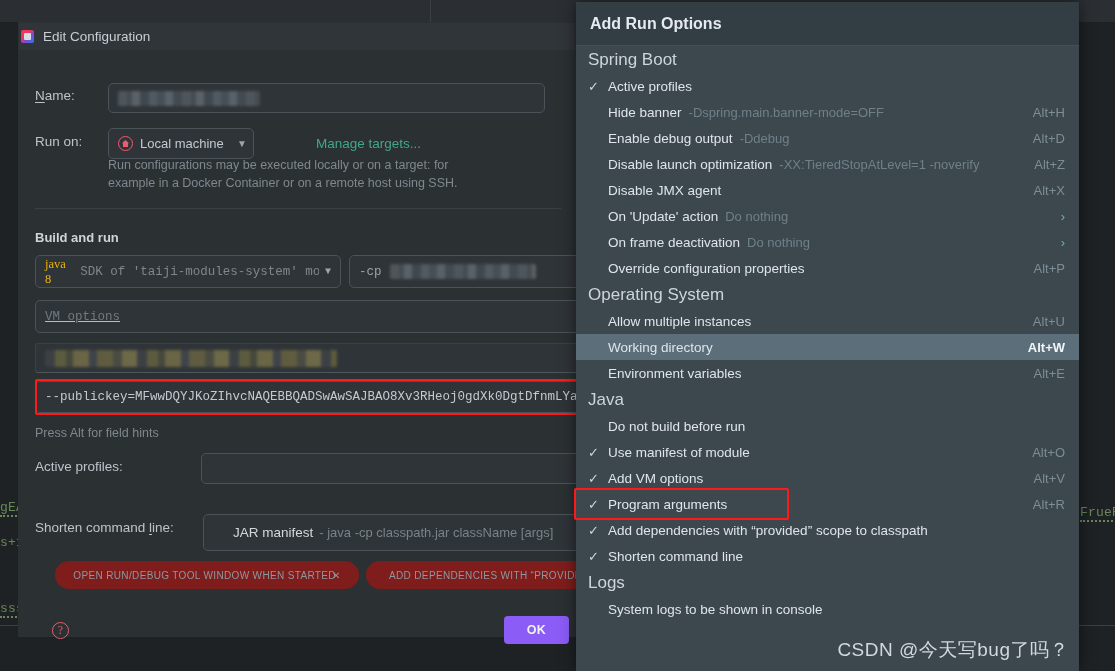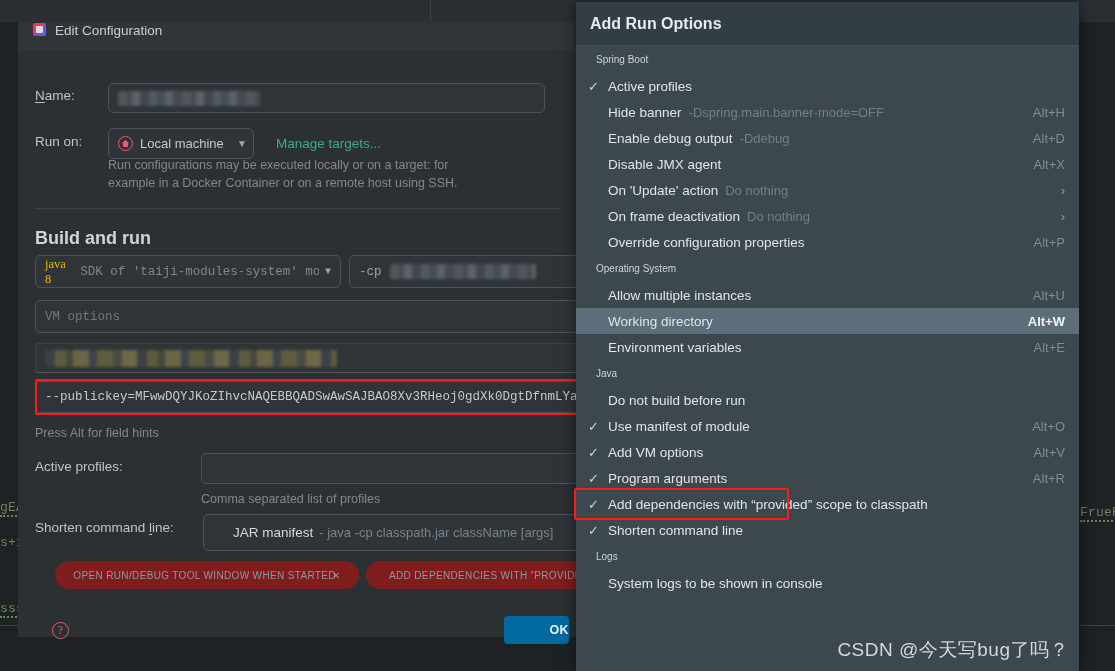--- a/index.html
+++ b/index.html
@@ -23,21 +23,21 @@
   .code-frag.wavy { border-bottom: 2px dotted #6a8759; }
   .code-line-hl { position:absolute; left:0; width:1115px; height:1px; background:#2a4a46; }
 
   
   .dialog {
     position:absolute; left:18px; top:22px; width:558px; height:615px;
     background:#2b3033; border:1px solid #2b3033;
   }
   .dlg-titlebar {
     position:absolute; left:0; top:0; width:100%; height:27px;
-    background:#30353a; display:flex; padding-left:14px; gap:9px;
+    background:#30353a; display:flex; align-items:center; padding-left:2px; gap:9px;
   }
   .dlg-icon {
     width:13px; height:13px; border-radius:2px;
     background:linear-gradient(135deg,#f2355b 0%, #f2355b 34%, #7a4bd6 62%, #2e7ce8 100%);
     position:relative; flex:none;
   }
   .dlg-icon::after {
     content:""; position:absolute; left:3px; top:3px; width:7px; height:7px;
     background:#d8dde2; border-radius:1px;
   }
@@ -78,23 +78,23 @@
     height:31px; display:flex; align-items:center; padding:0 6px 0 9px;
     font-size:13px; color:#c2c9d0; gap:7px;
   }
   .home-icon {
     width:15px; height:15px; border-radius:50%; border:1.6px solid #f05a6e;
     display:flex; align-items:center; justify-content:center; flex:none;
   }
   .home-icon svg { display:block; }
   .chev { color:#9aa4ab; font-size:10px; margin-left:auto; padding-left:6px; }
 
-  .link { color:#3ea98a; font-size:13.5px; cursor:pointer; }
+  .link { color:#3ea98a; font-size:13.5px; cursor:pointer;margin-left:40px; }
   .hint { font-size:12.5px; color:#7e888f; line-height:18px; }
-  .sec-title { font-size:18px; font-weight:bold; color:#cdd4da; }
+  .sec-title { font-size:13px; font-weight:bold; color:#cdd4da; }
   .divider { position:absolute; height:1px; background:#3a4044; }
 
   .underline-field {
     position:absolute; background:#2f3438; border-bottom:1px solid #4d565c;
     border-top:1px solid #3a4247; border-left:1px solid #3a4247; border-right:1px solid #3a4247;
     border-radius:3px; height:30px; display:flex; align-items:center; padding:0 9px;
   }
 
   .redbox { position:absolute; border:2.5px solid #ff1a1a; border-radius:2px; pointer-events:none; }
 
@@ -103,42 +103,42 @@
     display:flex; align-items:center; justify-content:center;
     font-size:10px; letter-spacing:.35px; color:#8e979e; padding:0 16px;
     white-space:nowrap; overflow:hidden;text-align:center;
   }
   .help-btn {
     width:17px; height:17px; border-radius:50%; border:1.6px solid #f05a6e;
     color:#f05a6e; font-size:12px; display:flex; align-items:center; justify-content:center;
     font-family:"Liberation Serif", serif;
   }
   .okbtn {
-    width:65px; height:28px; border-radius:4px; background:#0369a1;
-    display:flex; align-items:center; justify-content:flex-end;
+    width:65px; height:28px; border-radius:4px; background:#8b5cf6;
+    display:flex; align-items:center; justify-content:center;
     color:#eef2f5; font-size:12.5px; font-weight:bold; letter-spacing:.4px;
   }
   .cancelbtn {
     width:26px; height:28px; border-radius:4px; background:#3a4248;
   }
 
   
   .popup {
     position:absolute; left:576px; top:2px; width:503px; height:669px;
     background:#3c474e; box-shadow:0 0 14px rgba(0,0,0,.55);
   }
   .popup-header {
     height:44px; display:flex; align-items:center; padding-left:14px;
     background:#333d44; border-bottom:1px solid #434e55;
   }
   .popup-title { font-size:16px; font-weight:bold; color:#e4eaee; }
   .popup-list { position:relative; }
   .grp {
-    height:27px; display:flex; align-items:center; padding-left:20px;
-    font-size:10px; color:#cdd5da;
+    height:27px; display:flex; align-items:center; padding-left:12px;
+    font-size:17px; color:#cdd5da;
   }
   .item {
     height:26px; display:flex; align-items:center; padding-left:12px; padding-right:14px;
     font-size:13.5px; color:#dfe5ea; position:relative;
   }
   .item.sel { background:#5c6e79; }
   .item .check { width:20px; flex:none; font-size:13px; color:#cfd6db; }
   .item .itxt { white-space:nowrap; }
   .item .ihint { color:#6f8089; margin-left:7px; font-size:13px; white-space:nowrap; }
   .item .short {
@@ -216,44 +216,41 @@
         <span style="color:#eab308;font-family:Liberation Serif, serif;">java 8</span>
         <span style="color:#7d878f; margin-left:6px; overflow:hidden; white-space:nowrap;">SDK of 'taiji-modules-system' mod</span>
         <span class="chev">▼</span>
       </div>
 
       <div class="field mono" style="position:absolute; left:330px; top:205px; width:250px; height:33px;">
         <span style="color:#9aa4ab;">-cp</span>
         <span class="blur-mask blur-gray" style="width:146px; margin-left:8px;"></span>
       </div>
 
-      <div class="field mono" style="position:absolute; left:16px; top:250px; width:564px; height:33px;">
+      <div class="field mono" style="position:absolute; left:16px; top:250px; width:564px; height:33px;text-decoration:underline;">
         <span class="placeholder">VM options</span>
       </div>
 
       <div class="underline-field" style="left:16px; top:293px; width:564px; height:30px;">
         <span class="blur-mask blur-olive" style="width:292px; height:17px;"></span>
       </div>
 
       <div class="field mono" style="position:absolute; left:16px; top:331px; width:564px; height:32px; font-size:12.5px;">
         <span style="color:#c2cad1; white-space:nowrap; overflow:hidden;">--publickey=MFwwDQYJKoZIhvcNAQEBBQADSwAwSAJBAO8Xv3RHeoj0gdXk0DgtDfnmLYaUOd+</span>
       </div>
       <div class="redbox" style="left:16px; top:329px; width:547px; height:36px;"></div>
 
       <div class="hint" style="position:absolute; left:16px; top:374px;">
         <span>Press Alt for field hints</span>
       </div>
 
       <div class="row" style="left:16px; top:409px;">
         <span class="lbl">Active profiles:</span>
       </div>
       <div class="field" style="position:absolute; left:182px; top:403px; width:398px; height:31px;"></div>
-      <div class="hint" style="position:absolute; left:182px; top:440px;">
-        <span>Comma separated list of profiles</span>
-      </div>
 
       <div class="row" style="left:16px; top:470px;">
         <span class="lbl">Shorten command <u>l</u>ine:</span>
       </div>
       <div class="field" style="position:absolute; left:184px; top:464px; width:396px; height:37px;">
         <span style="color:#d1d8de; font-size:13.5px;margin-left:20px;">JAR manifest</span>
         <span style="color:#78838b; font-size:13px; margin-left:6px; white-space:nowrap;">- java -cp classpath.jar className [args]</span>
       </div>
 
       <div class="pill" style="position:absolute; left:36px; top:511px; width:304px;">
@@ -292,20 +289,26 @@
           <span class="short">Alt+H</span>
         </div>
         <div class="item">
           <span class="check"></span>
           <span class="itxt">Enable debug output</span>
           <span class="ihint">-Ddebug</span>
           <span class="short">Alt+D</span>
         </div>
         <div class="item">
           <span class="check"></span>
+          <span class="itxt">Disable launch optimization</span>
+          <span class="ihint">-XX:TieredStopAtLevel=1 -noverify</span>
+          <span class="short">Alt+Z</span>
+        </div>
+        <div class="item">
+          <span class="check"></span>
           <span class="itxt">Disable JMX agent</span>
           <span class="short">Alt+X</span>
         </div>
         <div class="item">
           <span class="check"></span>
           <span class="itxt">On 'Update' action</span>
           <span class="ihint">Do nothing</span>
           <span class="arrow">›</span>
         </div>
         <div class="item">

